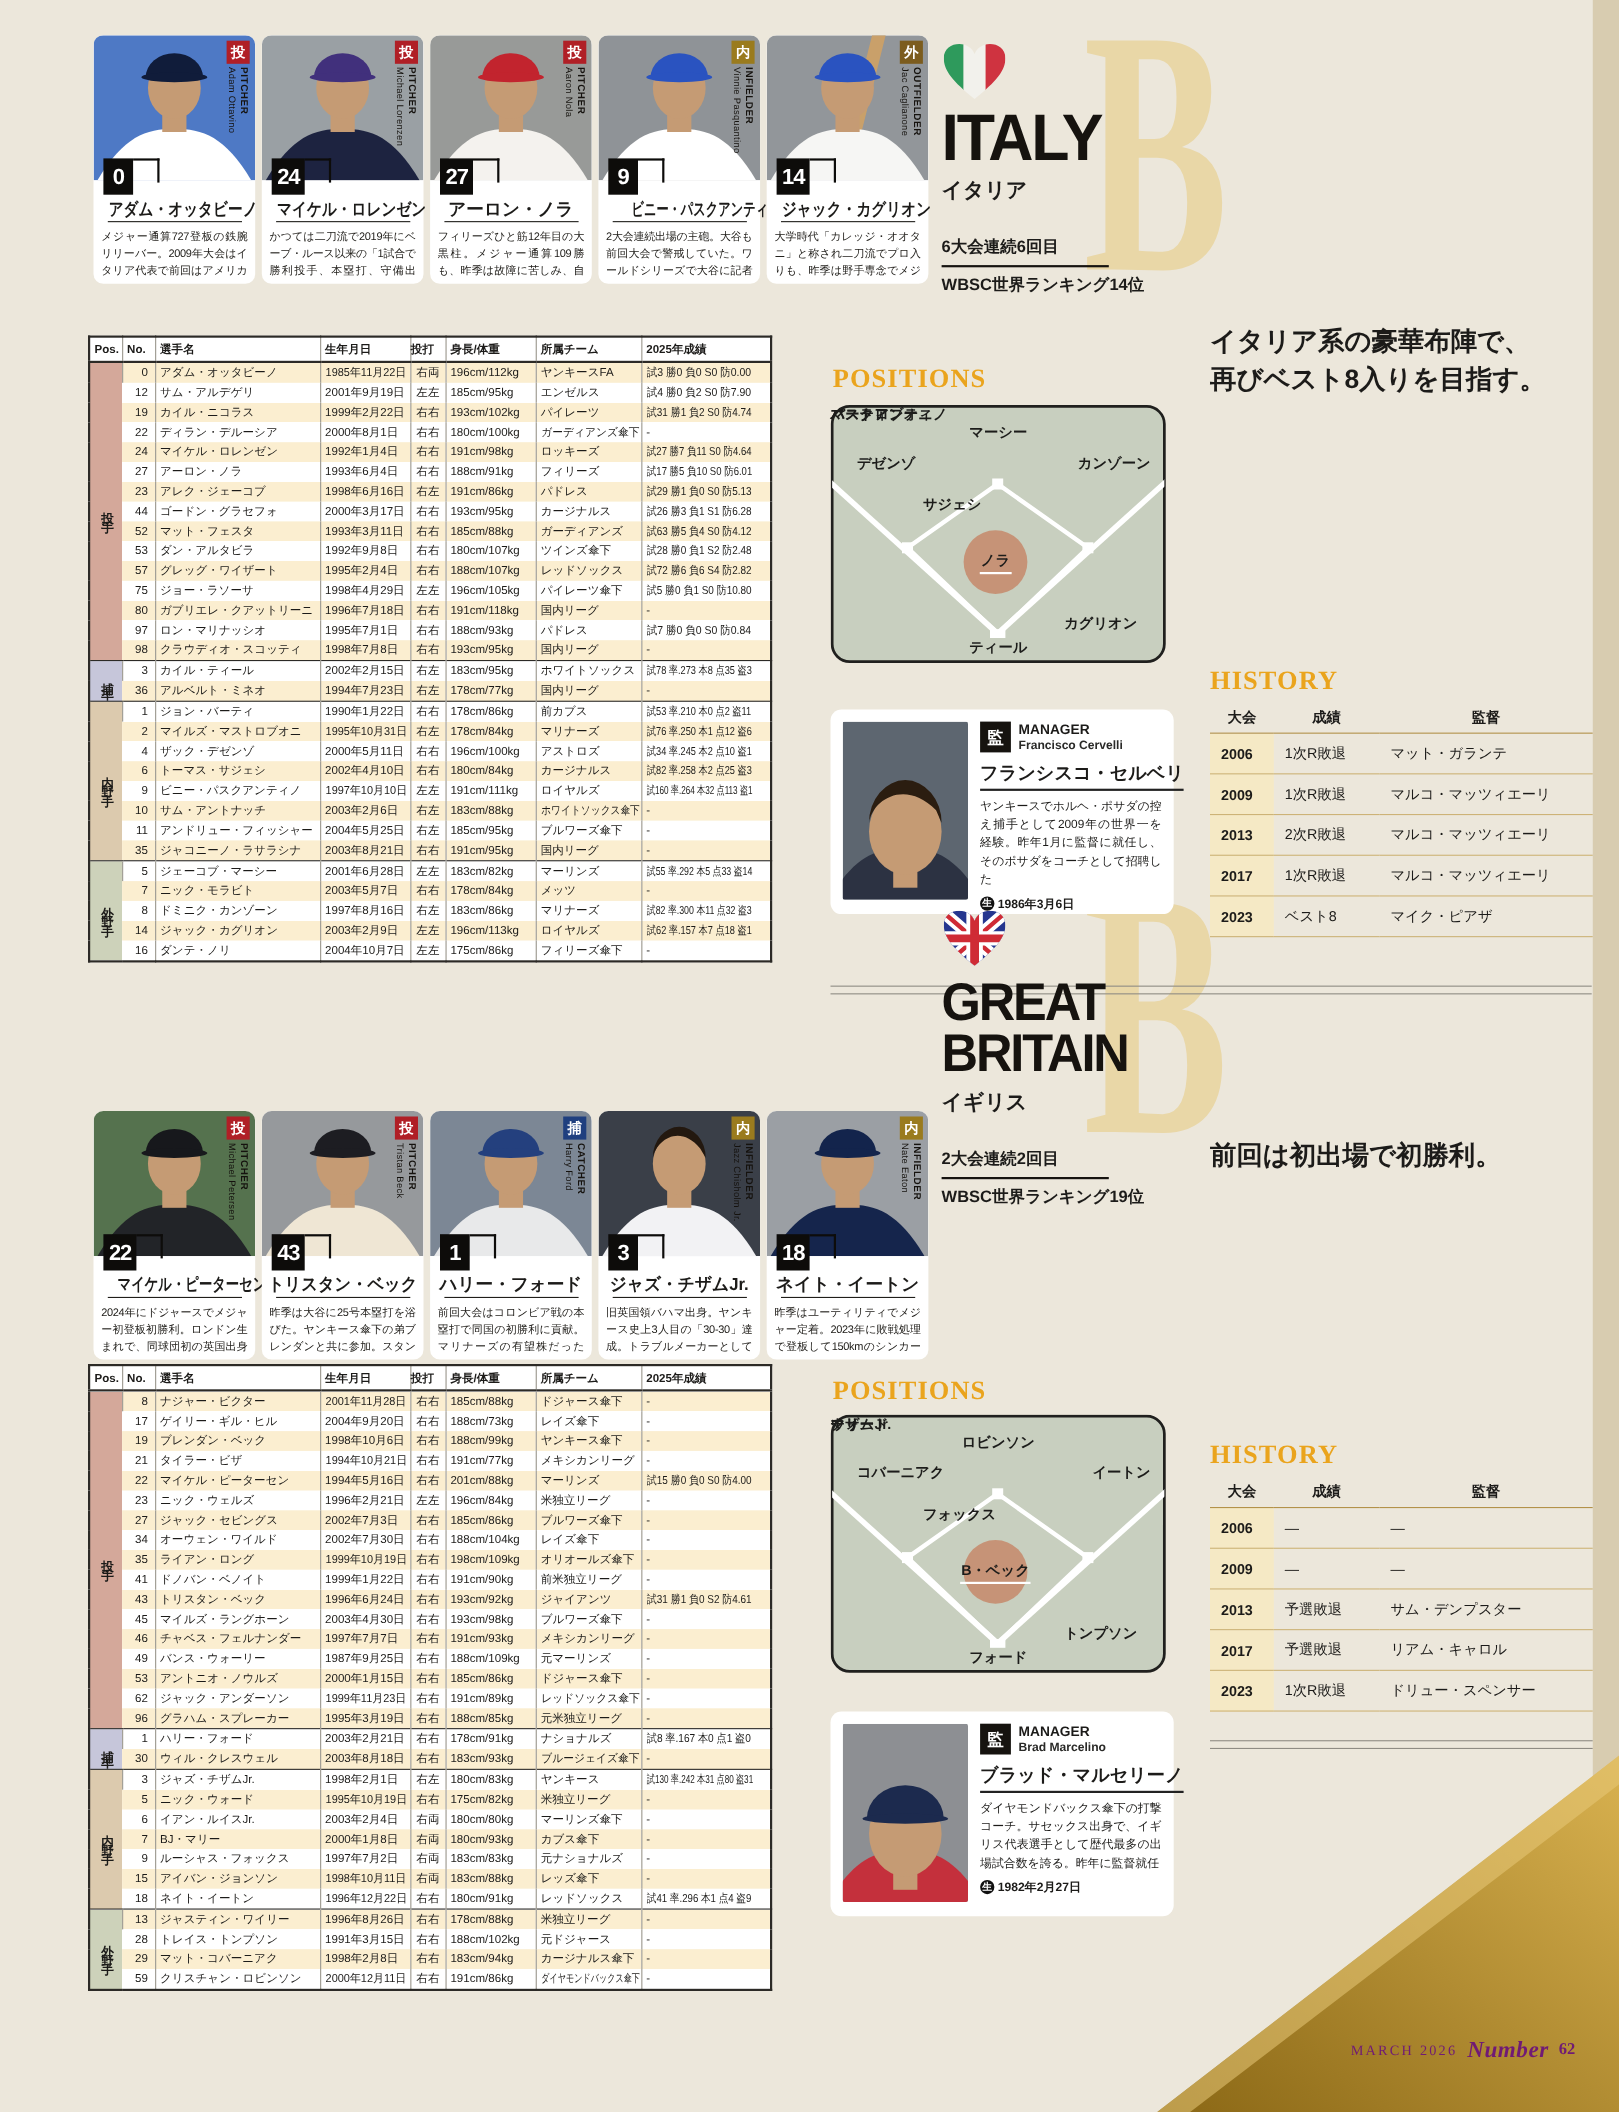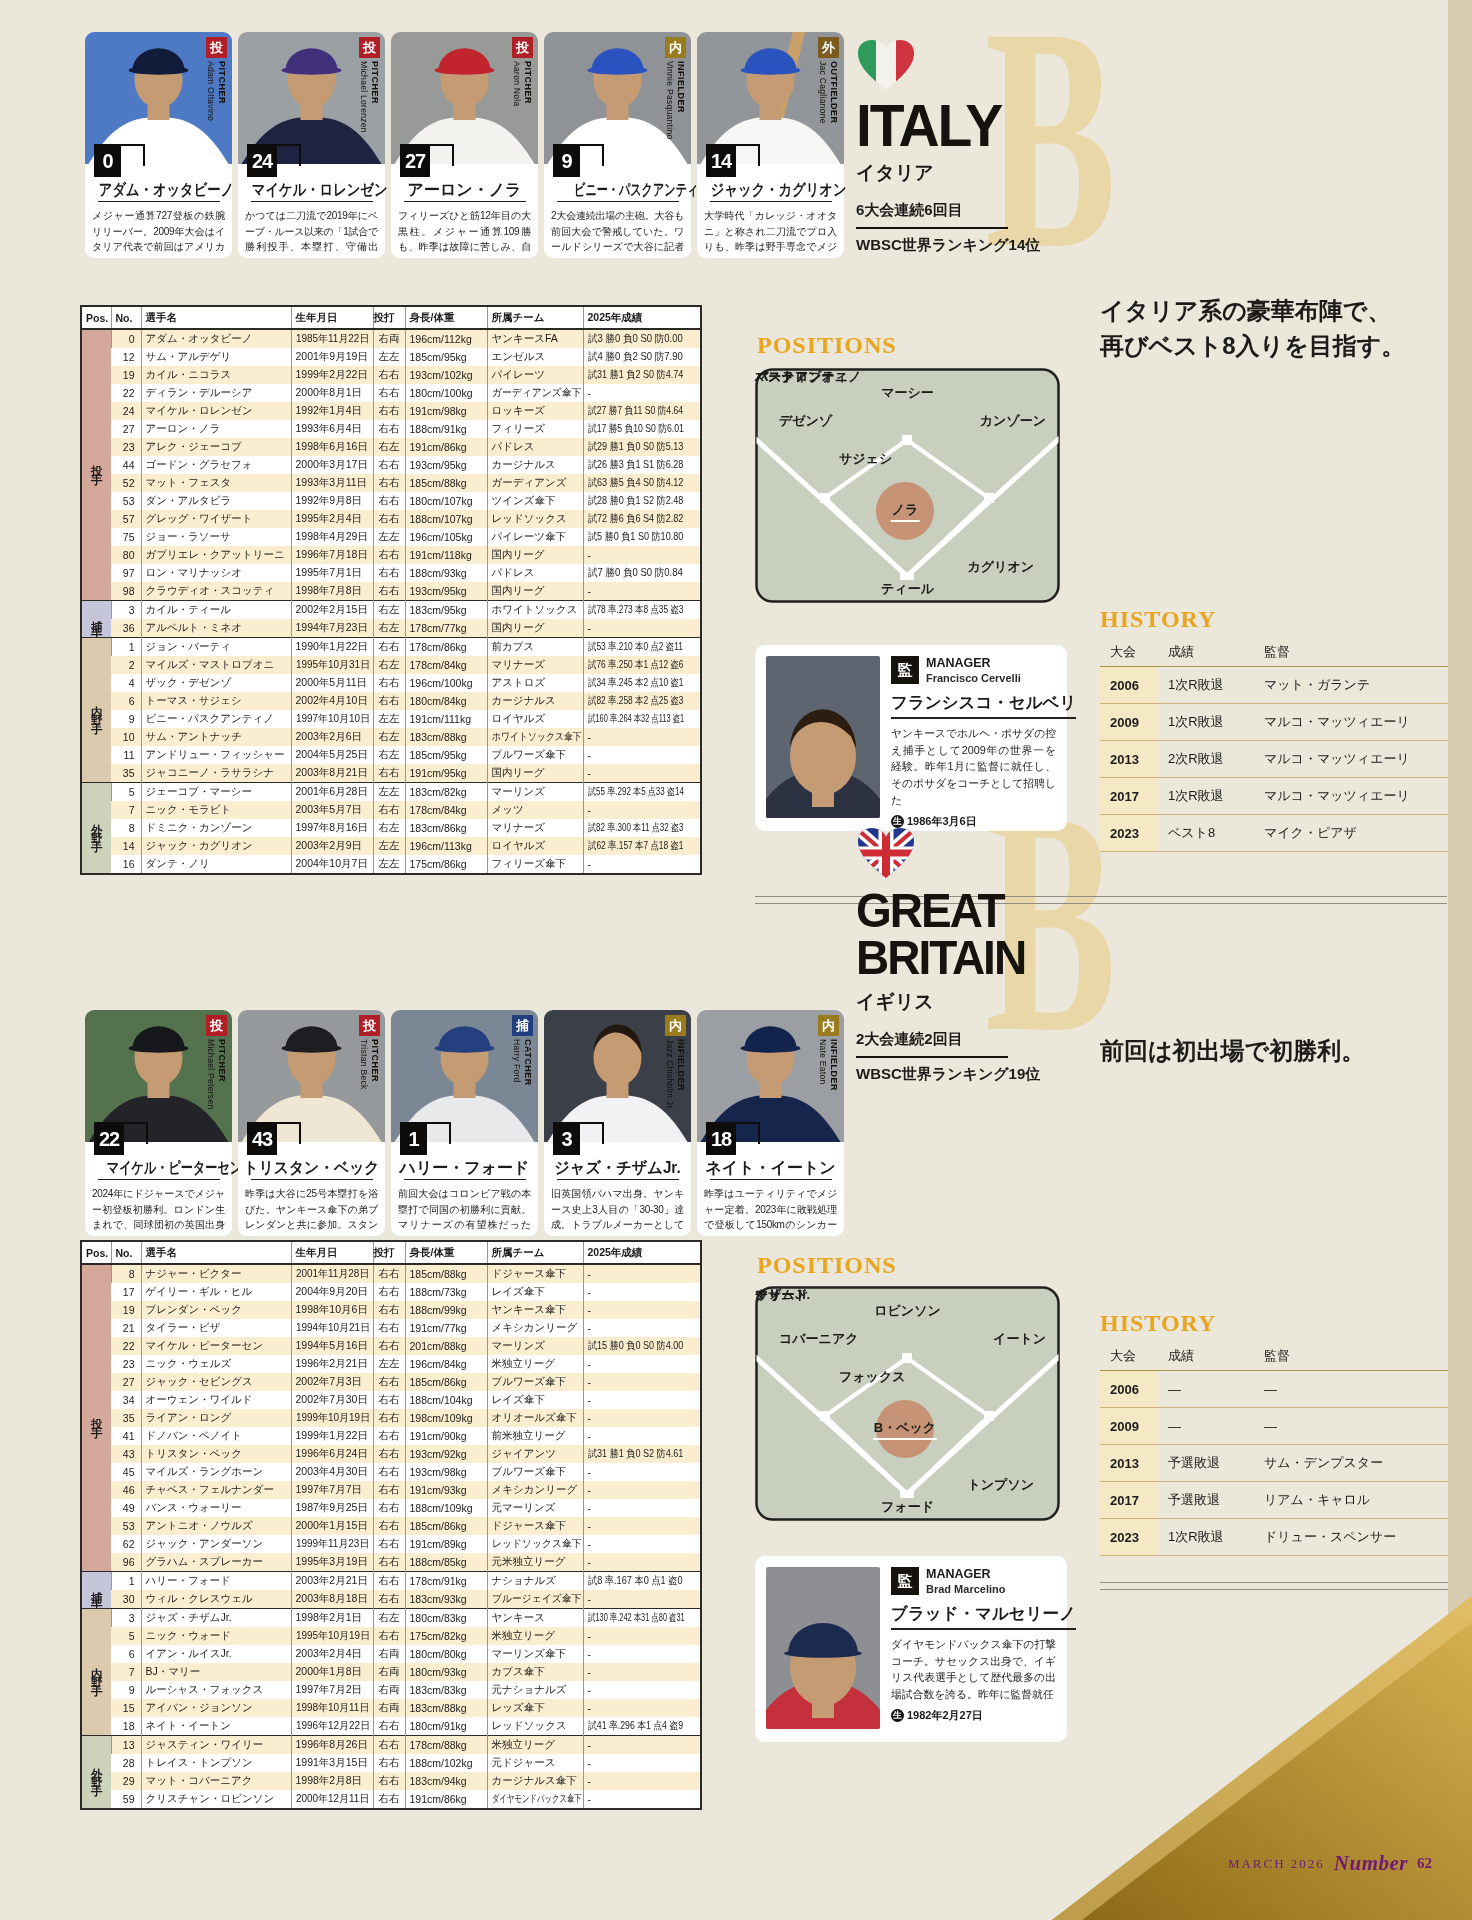--- a/index.html
+++ b/index.html
@@ -26,21 +26,21 @@
   .cdesc{font-size:10px;line-height:15.6px;height:48px;overflow:hidden;padding:0 7px;
          text-align:justify;color:#23211d;letter-spacing:-0.3px}
   
   .hdr{position:absolute;left:856px;width:266px;z-index:2}
   .t0 .hdr{top:38px}.t1 .hdr{top:826px}
   .flag{margin-bottom:2px;height:58px}
   .tname{font-size:57px;line-height:.93;font-weight:bold;letter-spacing:-2px;color:#16130f;
          transform:scaleY(1.05);transform-origin:0 0}
   .t1 .tname{font-size:46px;line-height:1.02}
   .tja{font-size:19px;font-weight:bold;margin-top:9px}
-  .tapp{font-size:15px;font-weight:bold;margin-top:15px}
+  .tapp{font-size:15px;font-weight:bold;margin-top:29px}
   .trule{width:152px;border-bottom:2px solid #16130f;margin:7px 0}
   .trank{font-size:15px;font-weight:bold}
   .bigB{position:absolute;left:985px;font-family:"Liberation Serif",serif;font-weight:bold;
         font-size:318px;line-height:.78;color:#e9d7a7;transform:scaleX(.62);transform-origin:0 0;z-index:1}
   .t0 .bigB{top:14px}.t1 .bigB{top:798px}
   
   .roster{position:absolute;left:80px;z-index:2}
   .t0 .roster{top:305px}.t1 .roster{top:1240px}
   .rtable{border-collapse:collapse;table-layout:fixed;width:620px;background:#fff;
           border:2px solid #2c2a26;font-size:10.5px}
@@ -83,21 +83,21 @@
   .pl-c{top:212px;left:50%;transform:translateX(-50%)}
   
   .headline{position:absolute;left:1100px;font-size:24px;font-weight:bold;line-height:1.45;z-index:2}
   .t0 .headline{top:294px}.t1 .headline{top:1034px}
   .tbody-txt{position:absolute;left:1100px;width:352px;font-size:17.5px;line-height:29px;
              text-align:justify;z-index:2}
   .t0 .tbody-txt{top:390px}.t1 .tbody-txt{top:1126px}
   .hist{position:absolute;left:1100px;z-index:2}
   .t0 .hist{top:638px}.t1 .hist{top:1342px}
   .hist-table{border-collapse:collapse;width:348px;font-size:13px;table-layout:fixed}
-  .hist-table th{font-weight:normal;text-align:left;padding:5px 10px;border-bottom:1.5px solid #b3924a}
+  .hist-table th{font-weight:bold;text-align:center;padding:5px 10px;border-bottom:1.5px solid #b3924a}
   .hist-table td{padding:0 10px;height:36px;border-bottom:1px solid #cdb377;white-space:nowrap}
   .hist-table td.year{background:#f5e9c5;font-weight:bold}
   
   .mgr{position:absolute;left:755px;width:312px;height:186px;background:#fff;border-radius:10px;
        padding:11px;box-sizing:border-box;display:flex;gap:11px;z-index:2}
   .t0 .mgr{top:645px}.t1 .mgr{top:1556px}
   .mphoto{width:114px;height:162px;flex:none;overflow:hidden;border-radius:2px}
   .mcol{flex:1;min-width:0}
   .mrow{display:flex;gap:7px;align-items:center}
   .mtag{width:28px;height:28px;background:#16130f;color:#fff;font-size:15px;font-weight:bold;

